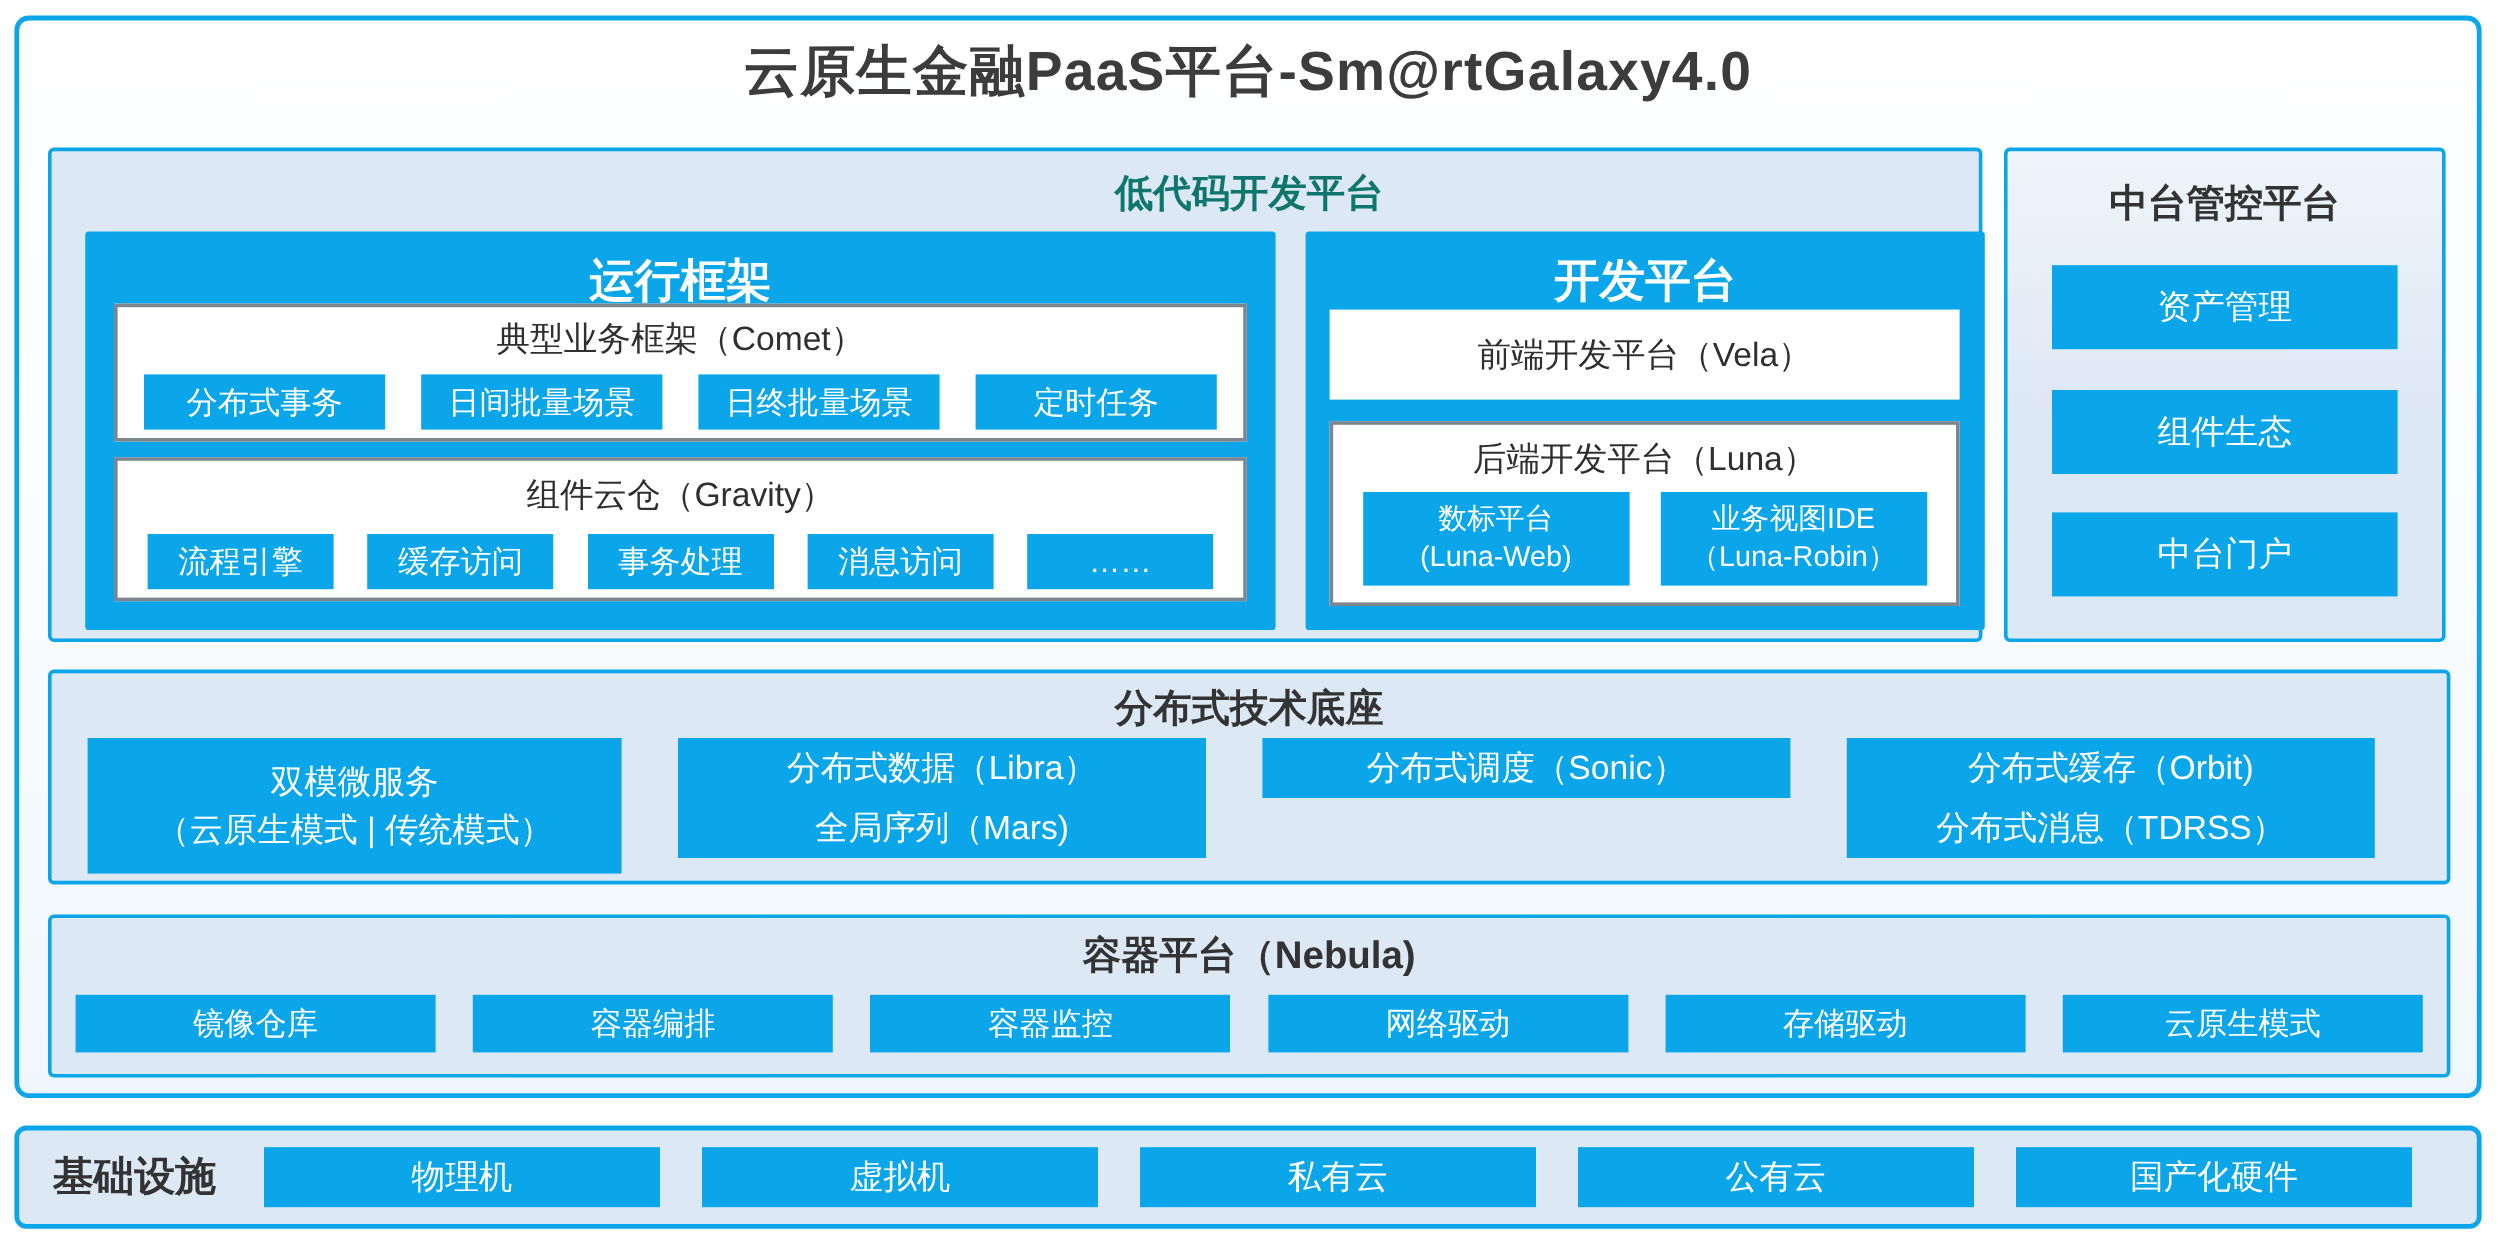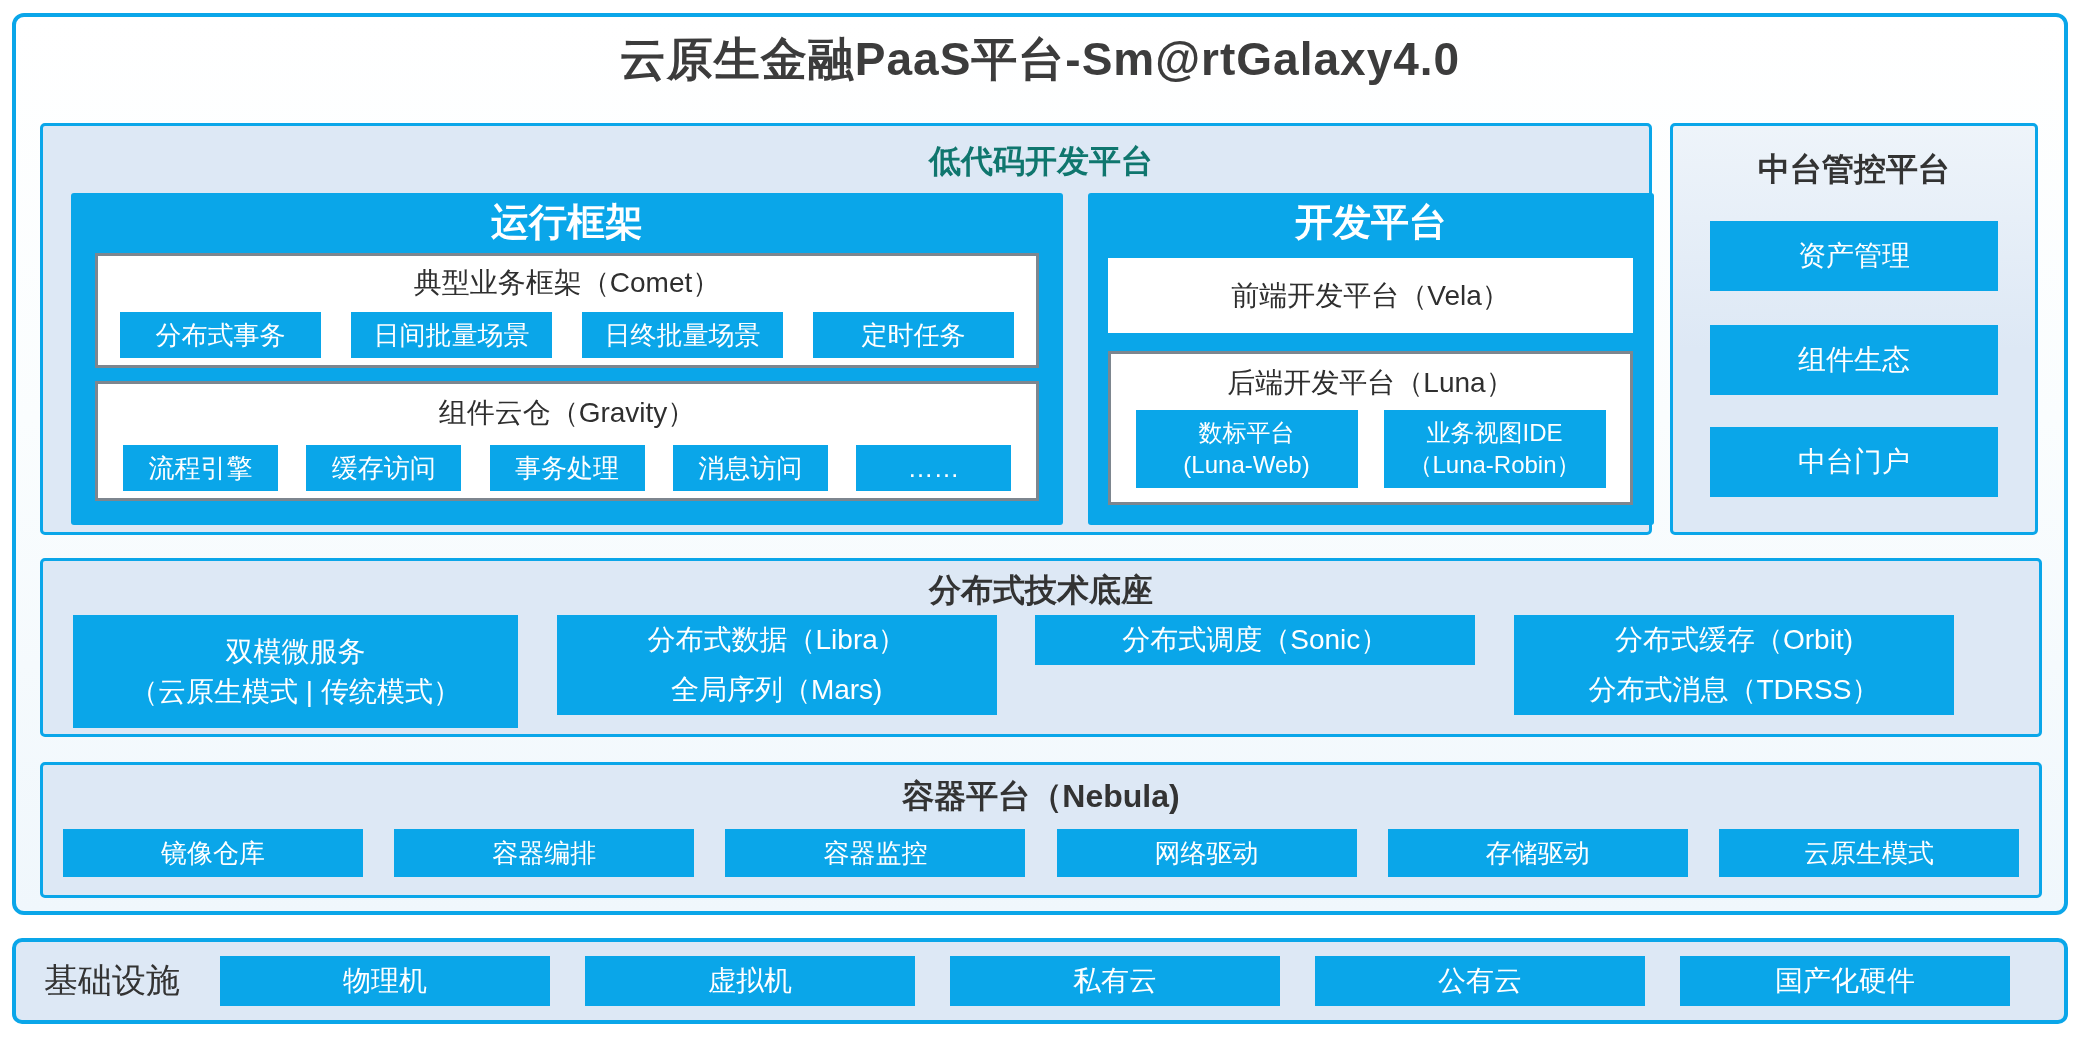--- a/index.html
+++ b/index.html
@@ -45,21 +45,21 @@
   
   .lowcode-panel{left:24px;top:106px;width:1612px;height:412px;}
   .lowcode-label{position:absolute;top:14px;left:0;right:-390px;text-align:center;
     font-size:32px;font-weight:bold;color:#0f766e;}
   .blue-panel{
     position:absolute;top:67px;height:332px;background:var(--blue);border-radius:3px;
   }
   .runtime-panel{left:28px;width:992px;}
   .dev-panel{left:1045px;width:566px;}
   .blue-panel-title{
-    padding-top:4px;text-align:center;
+    padding-top:16px;text-align:center;
     font-size:38px;font-weight:bold;color:#ffffff;
   }
   .white-box{
     position:absolute;background:#ffffff;border:3px solid var(--box-border);
   }
   .white-box-title{
     margin-top:8px;text-align:center;font-size:28px;color:#2f2f2f;
   }
   .comet-box{left:24px;top:60px;width:944px;height:115px;}
   .comet-row{position:absolute;top:56px;left:0;right:0;
@@ -84,37 +84,37 @@
     background:linear-gradient(180deg,#eef4fa 0%,var(--panel-bg) 55%);}
   .midplatform-panel .band-label{top:22px;}
   .mid-btn{position:absolute;left:37px;width:288px;height:70px;font-size:28px;}
   .mid-btn-1{top:95px;}
   .mid-btn-2{top:199px;}
   .mid-btn-3{top:301px;}
   
   .distributed-band{left:24px;top:541px;width:2002px;height:179px;}
   .distributed-band .band-label{top:8px;}
   .dist-grid{position:absolute;top:54px;left:0;right:0;
-    display:flex;justify-content:space-between;padding:0 85px 0 30px;}
+    display:flex;justify-content:space-between;padding:0 60px 0 30px;}
   .dist-dual{width:445px;height:113px;font-size:28px;line-height:40px;flex-direction:column;}
   .dist-col{display:flex;flex-direction:column;}
   .dist-col .btn{width:440px;height:50px;font-size:28px;}
   
   .container-band{left:24px;top:745px;width:2002px;height:136px;}
   .container-band .band-label{top:10px;}
   .container-row{position:absolute;top:64px;left:0;right:0;
     display:flex;justify-content:space-between;padding:0 20px;}
   .container-row .btn{width:300px;height:48px;font-size:26px;}
   
   .infra-band{
     position:absolute;left:12px;top:938px;width:2056px;height:86px;
     background:var(--panel-bg);border:4px solid var(--blue);border-radius:10px;
     display:flex;align-items:center;padding:0 54px 0 28px;
   }
-  .infra-label{flex:none;font-size:34px;font-weight:normal;color:#333;}
+  .infra-label{flex:none;font-size:34px;font-weight:bold;color:#333;}
   .infra-row{flex:1;margin-left:40px;display:flex;justify-content:space-between;}
   .infra-row .btn{width:330px;height:50px;font-size:28px;}
 </style>
 </head>
 <body>
 
 <div class="outer-frame">
 
   <div class="page-title">云原生金融PaaS平台-Sm@rtGalaxy4.0</div>
 

